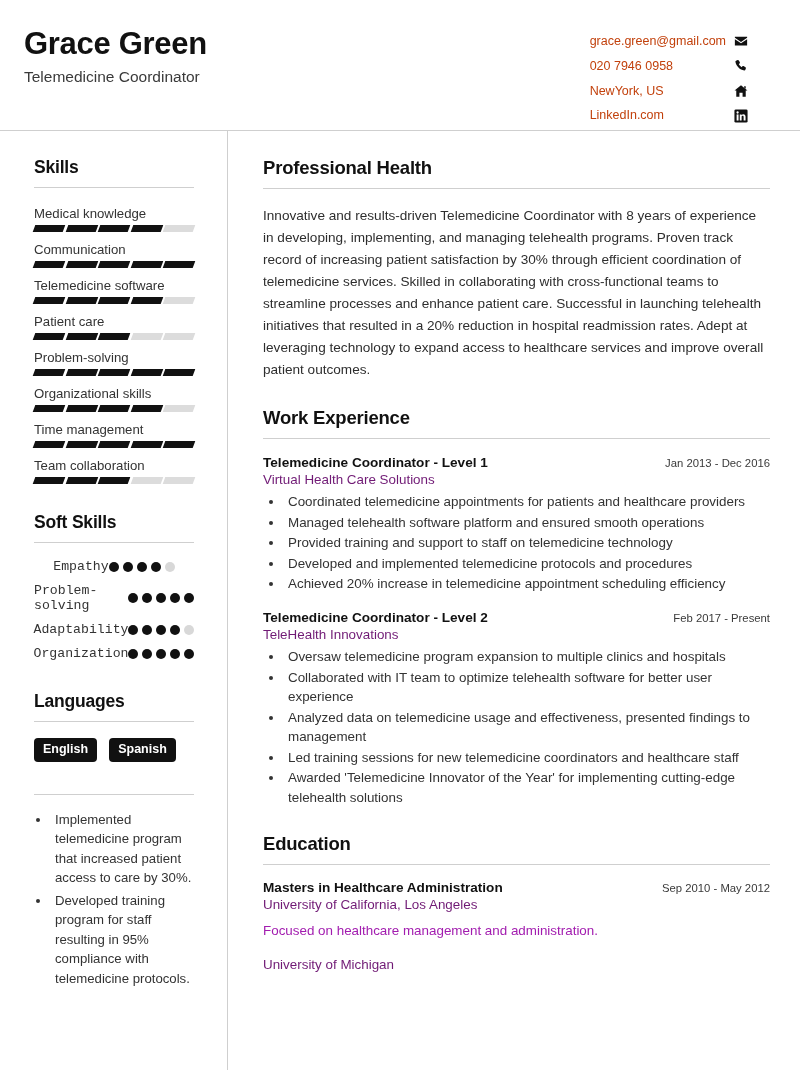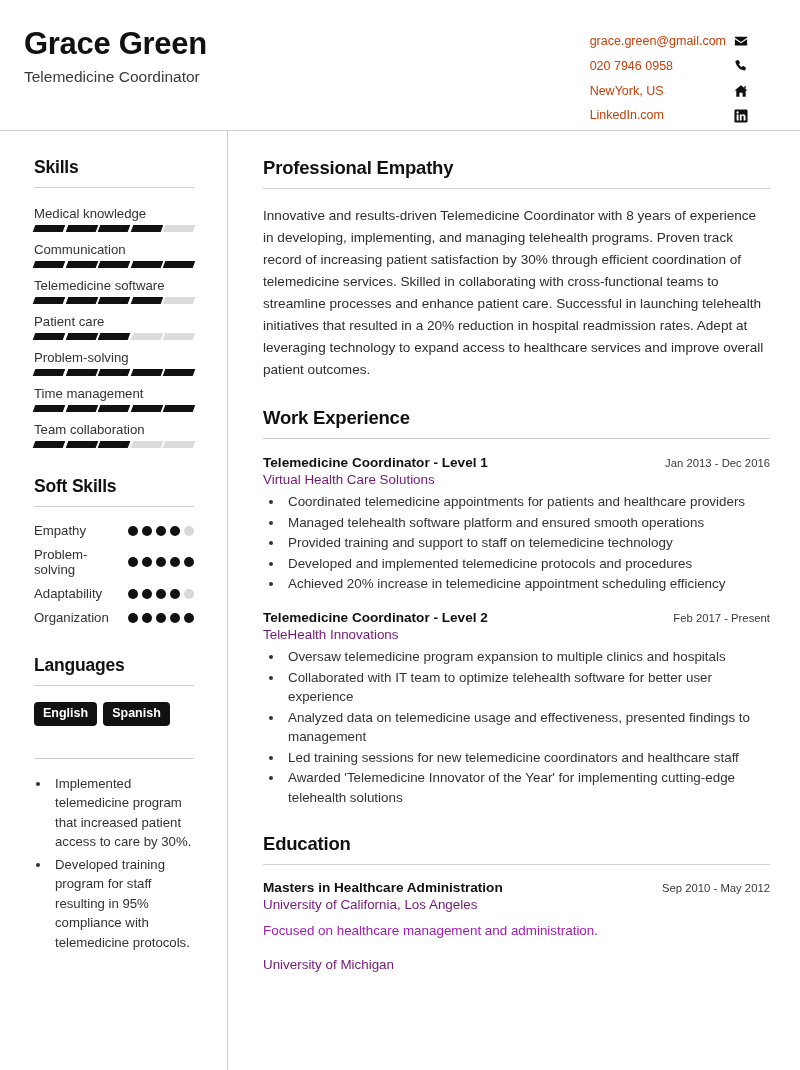--- a/index.html
+++ b/index.html
@@ -54,31 +54,32 @@
     flex: 1; height: 7px;
     transform: skewX(-20deg);
     background: #111;
   }
   .seg.off { background: #dcdcdc; }
 
   
   .soft-block { margin-top: 28px; }
   .soft-list { margin-top: 16px; }
   .soft-row {
-    display: flex; align-items: center; justify-content: space-between;
+    display: flex; align-items: center; justify-content: center;
     margin-bottom: 9px;
+    font-family: Liberation Mono, monospace;
   }
   .soft-name { font-size: 13.2px; color: #333; }
   .dots { display: flex; gap: 4px; }
   .dot { width: 10px; height: 10px; border-radius: 50%; background: #111; }
   .dot.off { background: #d8d8d8; }
 
   
   .lang-block { margin-top: 30px; }
-  .lang-list { margin-top: 16px; display: flex; gap: 6px; }
+  .lang-list { margin-top: 16px; display: flex; gap: 12px; }
   .lang-badge {
     background: #111; color: #fff; font-size: 12.5px; font-weight: bold;
     padding: 4px 9px; border-radius: 4px; line-height: 1.25;
   }
 
   
   .ach-block { margin-top: 32px; }
   .ach-list { margin-top: 15px; padding-left: 17px; }
   .ach-list li {
     font-size: 13.2px; color: #333; line-height: 1.48;
@@ -206,20 +207,30 @@
               <div class="skill-label">Problem-solving</div>
               <div class="bar">
                 <div class="seg"></div>
                 <div class="seg"></div>
                 <div class="seg"></div>
                 <div class="seg"></div>
                 <div class="seg"></div>
               </div>
             </div>
             <div class="skill">
+              <div class="skill-label">Organizational skills</div>
+              <div class="bar">
+                <div class="seg"></div>
+                <div class="seg"></div>
+                <div class="seg"></div>
+                <div class="seg"></div>
+                <div class="seg off"></div>
+              </div>
+            </div>
+            <div class="skill">
               <div class="skill-label">Time management</div>
               <div class="bar">
                 <div class="seg"></div>
                 <div class="seg"></div>
                 <div class="seg"></div>
                 <div class="seg"></div>
                 <div class="seg"></div>
               </div>
             </div>
             <div class="skill">
@@ -297,21 +308,21 @@
             <li>Implemented telemedicine program that increased patient access to care by 30%.</li>
             <li>Developed training program for staff resulting in 95% compliance with telemedicine protocols.</li>
           </ul>
       </div>
 
     </div>
 
     <div class="main">
 
       <div>
-        <div class="sec-title">Professional Empathy</div>
+        <div class="sec-title">Professional Health</div>
         <div class="rule"></div>
         <div class="summary">Innovative and results-driven Telemedicine Coordinator with 8 years of experience in developing, implementing, and managing telehealth programs. Proven track record of increasing patient satisfaction by 30% through efficient coordination of telemedicine services. Skilled in collaborating with cross-functional teams to streamline processes and enhance patient care. Successful in launching telehealth initiatives that resulted in a 20% reduction in hospital readmission rates. Adept at leveraging technology to expand access to healthcare services and improve overall patient outcomes.</div>
       </div>
 
       <div class="block">
         <div class="sec-title">Work Experience</div>
         <div class="rule"></div>
         <div id="work-list">
             <div class="entry">
               <div class="entry-head">

